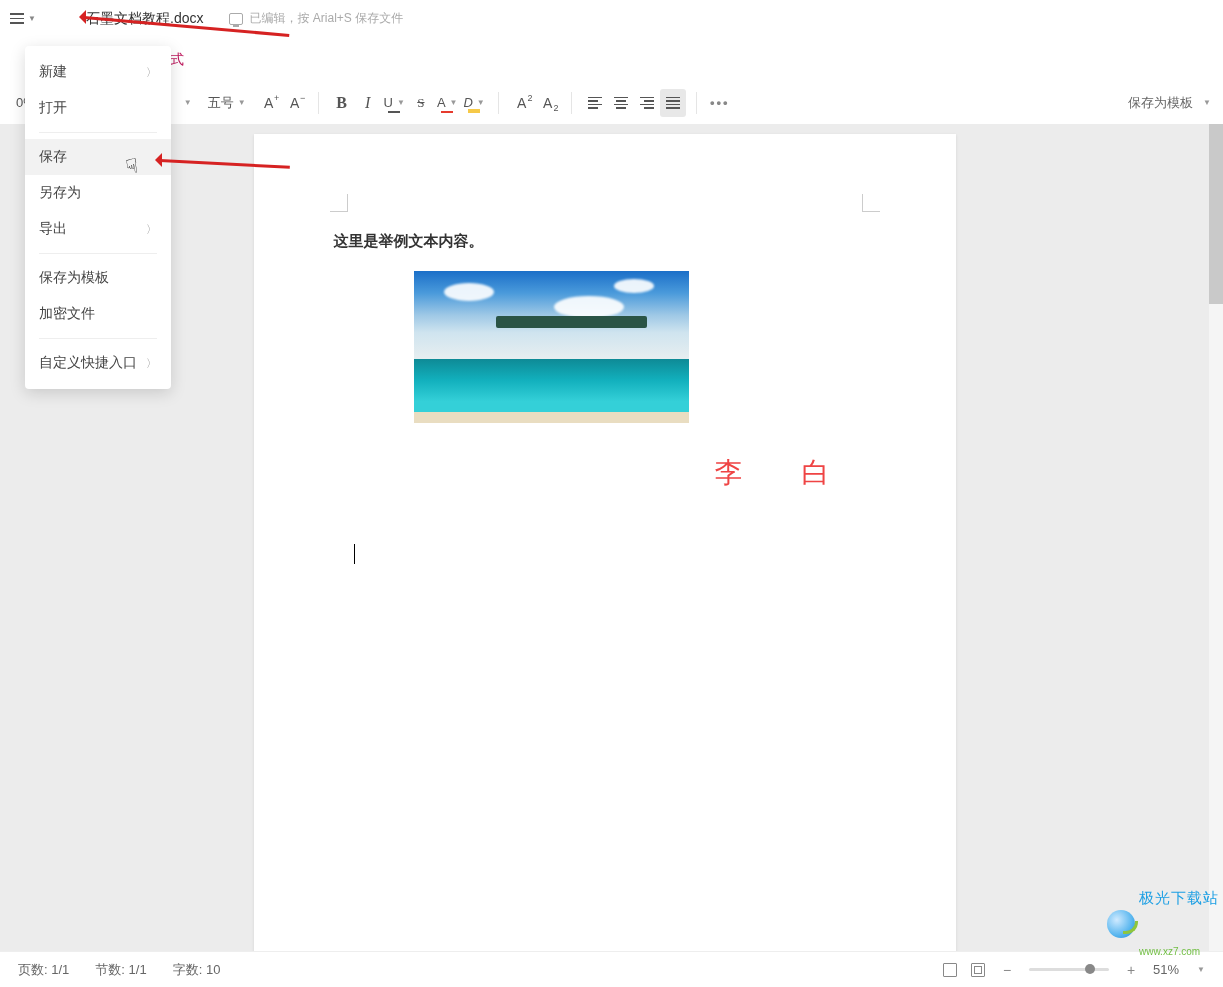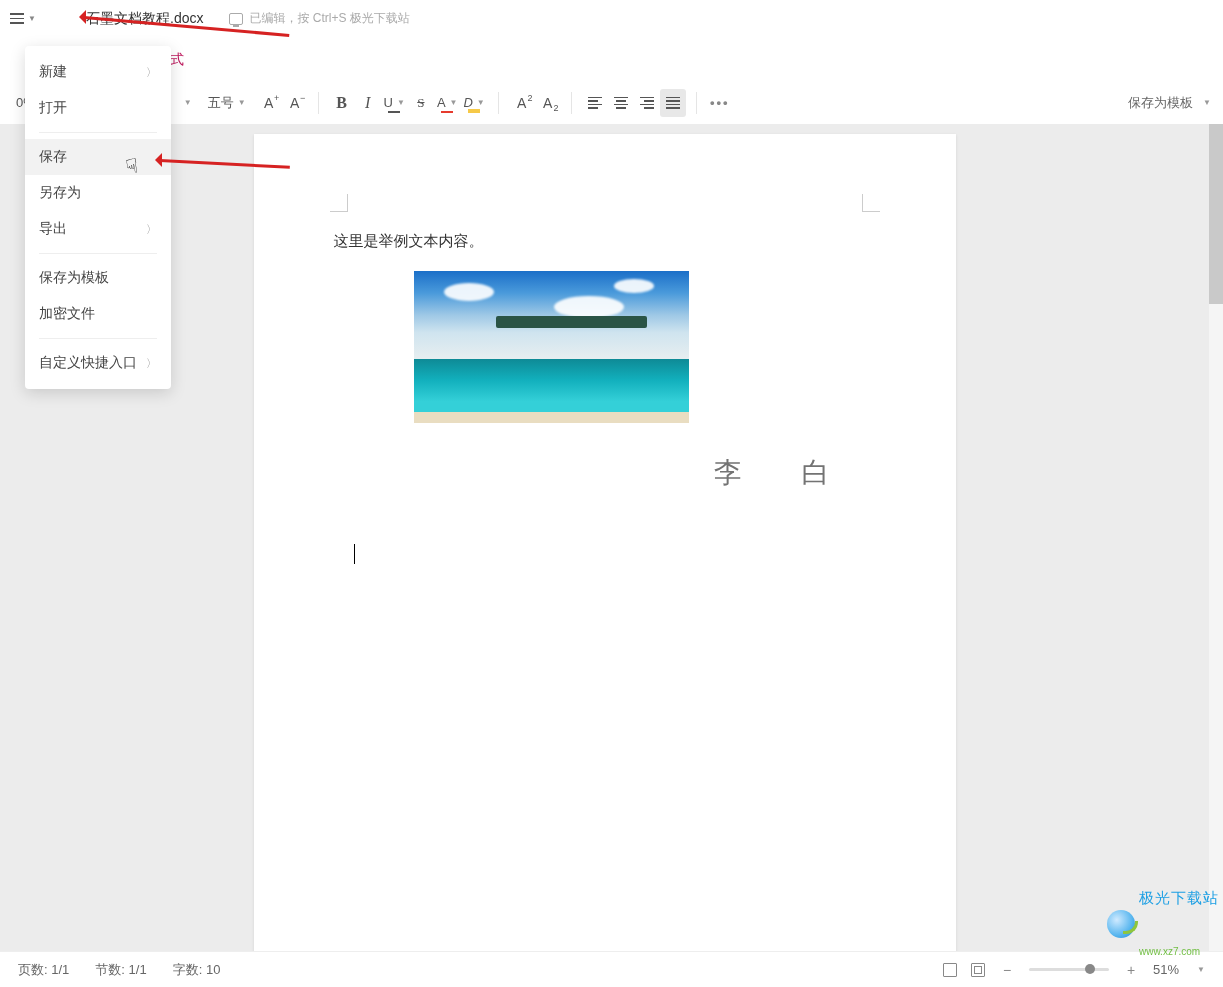--- a/index.html
+++ b/index.html
@@ -50,33 +50,33 @@
 
 .dropdown { position:absolute; left:25px; top:46px; width:146px; background:#fff; box-shadow:0 4px 16px rgba(0,0,0,0.15); border-radius:4px; padding:8px 0; z-index:50; }
 .menu-item { height:36px; display:flex; align-items:center; justify-content:space-between; padding:0 14px; font-size:14px; color:#444; cursor:pointer; }
 .menu-item.highlight { background:#f2f2f2; }
 .menu-sep { height:1px; background:#eee; margin:6px 14px; }
 .chev { font-size:11px; color:#999; }
 
 
 .doc-area { position:absolute; top:124px; left:0; right:14px; bottom:36px; background:#ececec; overflow:hidden; }
 .page { position:absolute; left:50%; transform:translateX(-50%); top:10px; width:702px; min-height:900px; background:#fff; box-shadow:0 1px 3px rgba(0,0,0,0.1); }
-.page-margin { position:absolute; top:62px; left:80px; right:80px; }
+.page-margin { position:absolute; top:62px; left:80px; right:80px;font-weight:bold; }
 .corner { position:absolute; width:18px; height:18px; }
 .corner.tl { top:60px; left:76px; border-left:1px solid #ccc; border-top:1px solid #ccc; transform:rotate(180deg);}
 .corner.tr { top:60px; right:76px; border-right:1px solid #ccc; border-top:1px solid #ccc; transform:rotate(180deg);}
 .doc-text { font-size:15px; color:#333; margin-top:36px; }
 .doc-img { margin-top:20px; margin-left:80px; width:275px; height:152px; overflow:hidden; }
 .sky { height:58%; background:linear-gradient(180deg,#1b6fc8 0%,#4a9adb 25%,#9ec8e6 50%,#cfe4ef 70%,#e7eef0 100%); position:relative;}
 .cloud { position:absolute; background:rgba(255,255,255,0.9); border-radius:50%; filter:blur(1px);}
 .c1{width:50px;height:18px;top:12px;left:30px;} .c2{width:70px;height:22px;top:25px;left:140px;} .c3{width:40px;height:14px;top:8px;left:200px;}
 .sea { height:35%; background:linear-gradient(180deg,#0e8a96 0%,#12b0bd 40%,#34d0d8 80%); }
 .beach { height:7%; background:#e9ddc1; }
 .island { position:absolute; bottom:35%; left:30%; width:55%; height:12px; background:#2a5446; border-radius:2px;}
-.sig-area { position:absolute; top:320px; right:100px; font-size:28px; font-family:Liberation Sans, sans-serif; letter-spacing:26px; color:#737373;}
+.sig-area { position:absolute; top:320px; right:100px; font-size:28px; font-family:Liberation Serif, serif; letter-spacing:26px; color:#ef4444;}
 .cursor-line { position:absolute; top:410px; left:100px; width:1px; height:20px; background:#000; }
 
 
 .vscroll { position:absolute; right:0; top:124px; bottom:36px; width:14px; background:#f5f5f5; }
 .vthumb { position:absolute; top:0; width:100%; height:180px; background:#c9c9c9; border-radius:0; }
 
 
 .statusbar { position:absolute; left:0; right:0; bottom:0; height:36px; background:#fff; border-top:1px solid #eee; display:flex; align-items:center; padding:0 18px; font-size:13px; color:#666; gap:26px; }
 .status-right { margin-left:auto; display:flex; align-items:center; gap:14px; }
 .zoom-track { width:80px; height:3px; background:#ddd; position:relative; border-radius:2px;}
@@ -107,21 +107,21 @@
     <div class="hamburger-lines">
         <span></span>
         <span></span>
         <span></span>
       </div>
     <span class="hamburger-caret">▼</span>
   </div>
   <div class="doc-title">石墨文档教程.docx</div>
   <div class="save-status">
     <div class="monitor-ic"></div>
-    <span>已编辑，按 Ctrl+S 极光下载站</span>
+    <span>已编辑，按 Arial+S 保存文件</span>
   </div>
 </div>
 
 <div class="menubar">
   <div>插入</div>
   <div>格式</div>
 </div>
 
 <div class="toolbar">
   <div class="tb-group">

